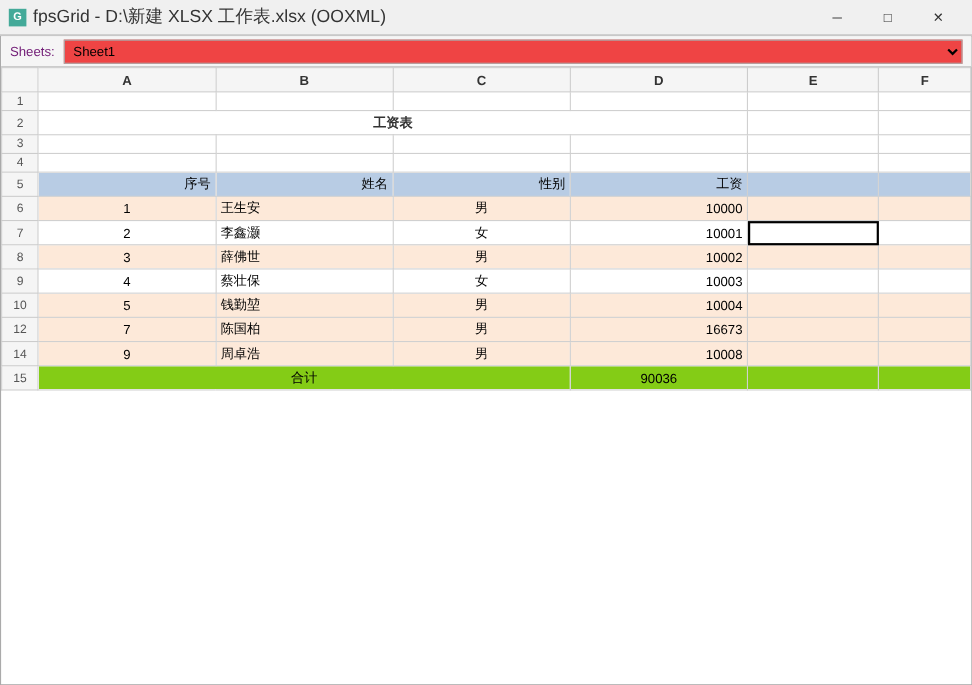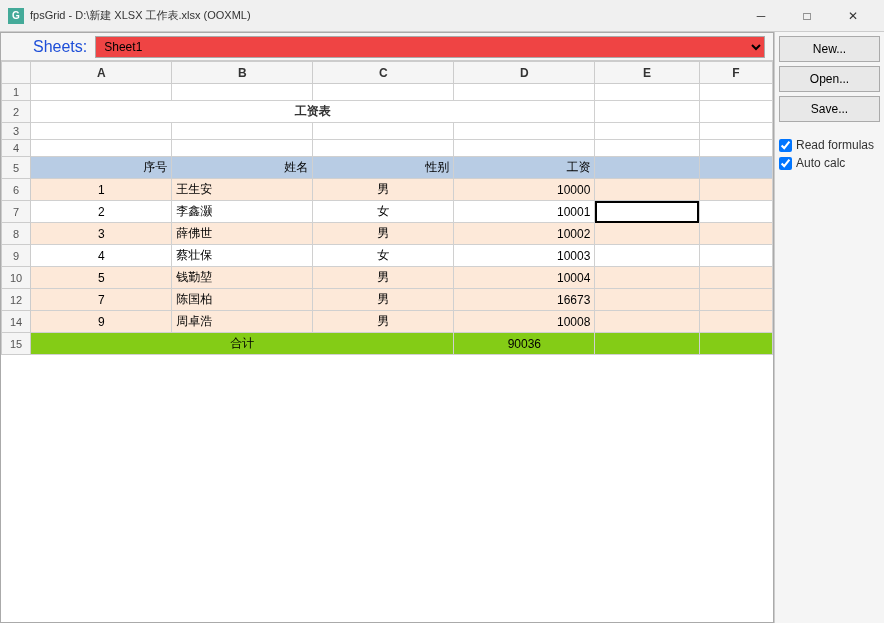--- a/index.html
+++ b/index.html
@@ -34,21 +34,21 @@
       height: 16px;
       background: #4a9;
       display: flex;
       align-items: center;
       justify-content: center;
       font-size: 10px;
       color: white;
       font-weight: bold;
     }
     .title-text {
-      font-size: 11px;
+      font-size: 16px;
       color: #333;
     }
     .title-controls {
       display: flex;
       gap: 0;
     }
     .title-btn {
       width: 46px;
       height: 32px;
       border: none;
@@ -82,23 +82,22 @@
     .sheet-selector {
       display: flex;
       align-items: center;
       height: 28px;
       background: #f5f5f5;
       border-bottom: 1px solid #ccc;
       padding: 0 8px;
       gap: 8px;
     }
     .sheet-label {
-      font-size: 16px;
-      color: #1d4ed8;
-      margin-left: 24px;
+      font-size: 12px;
+      color: #701a75;
     }
     .sheet-dropdown {
       flex: 1;
       height: 22px;
       border: 1px solid #aaa;
       font-size: 12px;
       padding: 0 4px;
       background: #ef4444;
     }
 
@@ -390,27 +389,13 @@
               <td colspan="3" class="total-cell">合计</td>
               <td class="total-cell cell-right">90036</td>
               <td class="total-cell"></td>
               <td class="total-cell"></td>
             </tr>
           </tbody>
       </table>
     </div>
   </div>
 
-  <div class="right-panel">
-    <button class="panel-btn">New...</button>
-    <button class="panel-btn">Open...</button>
-    <button class="panel-btn">Save...</button>
-    <div class="panel-spacer"></div>
-    <label class="checkbox-row">
-      <input type="checkbox" checked="" style="">
-      <span>Read formulas</span>
-    </label>
-    <label class="checkbox-row">
-      <input type="checkbox" checked="" style="">
-      <span>Auto calc</span>
-    </label>
-  </div>
 </div>
 
 </body></html>

